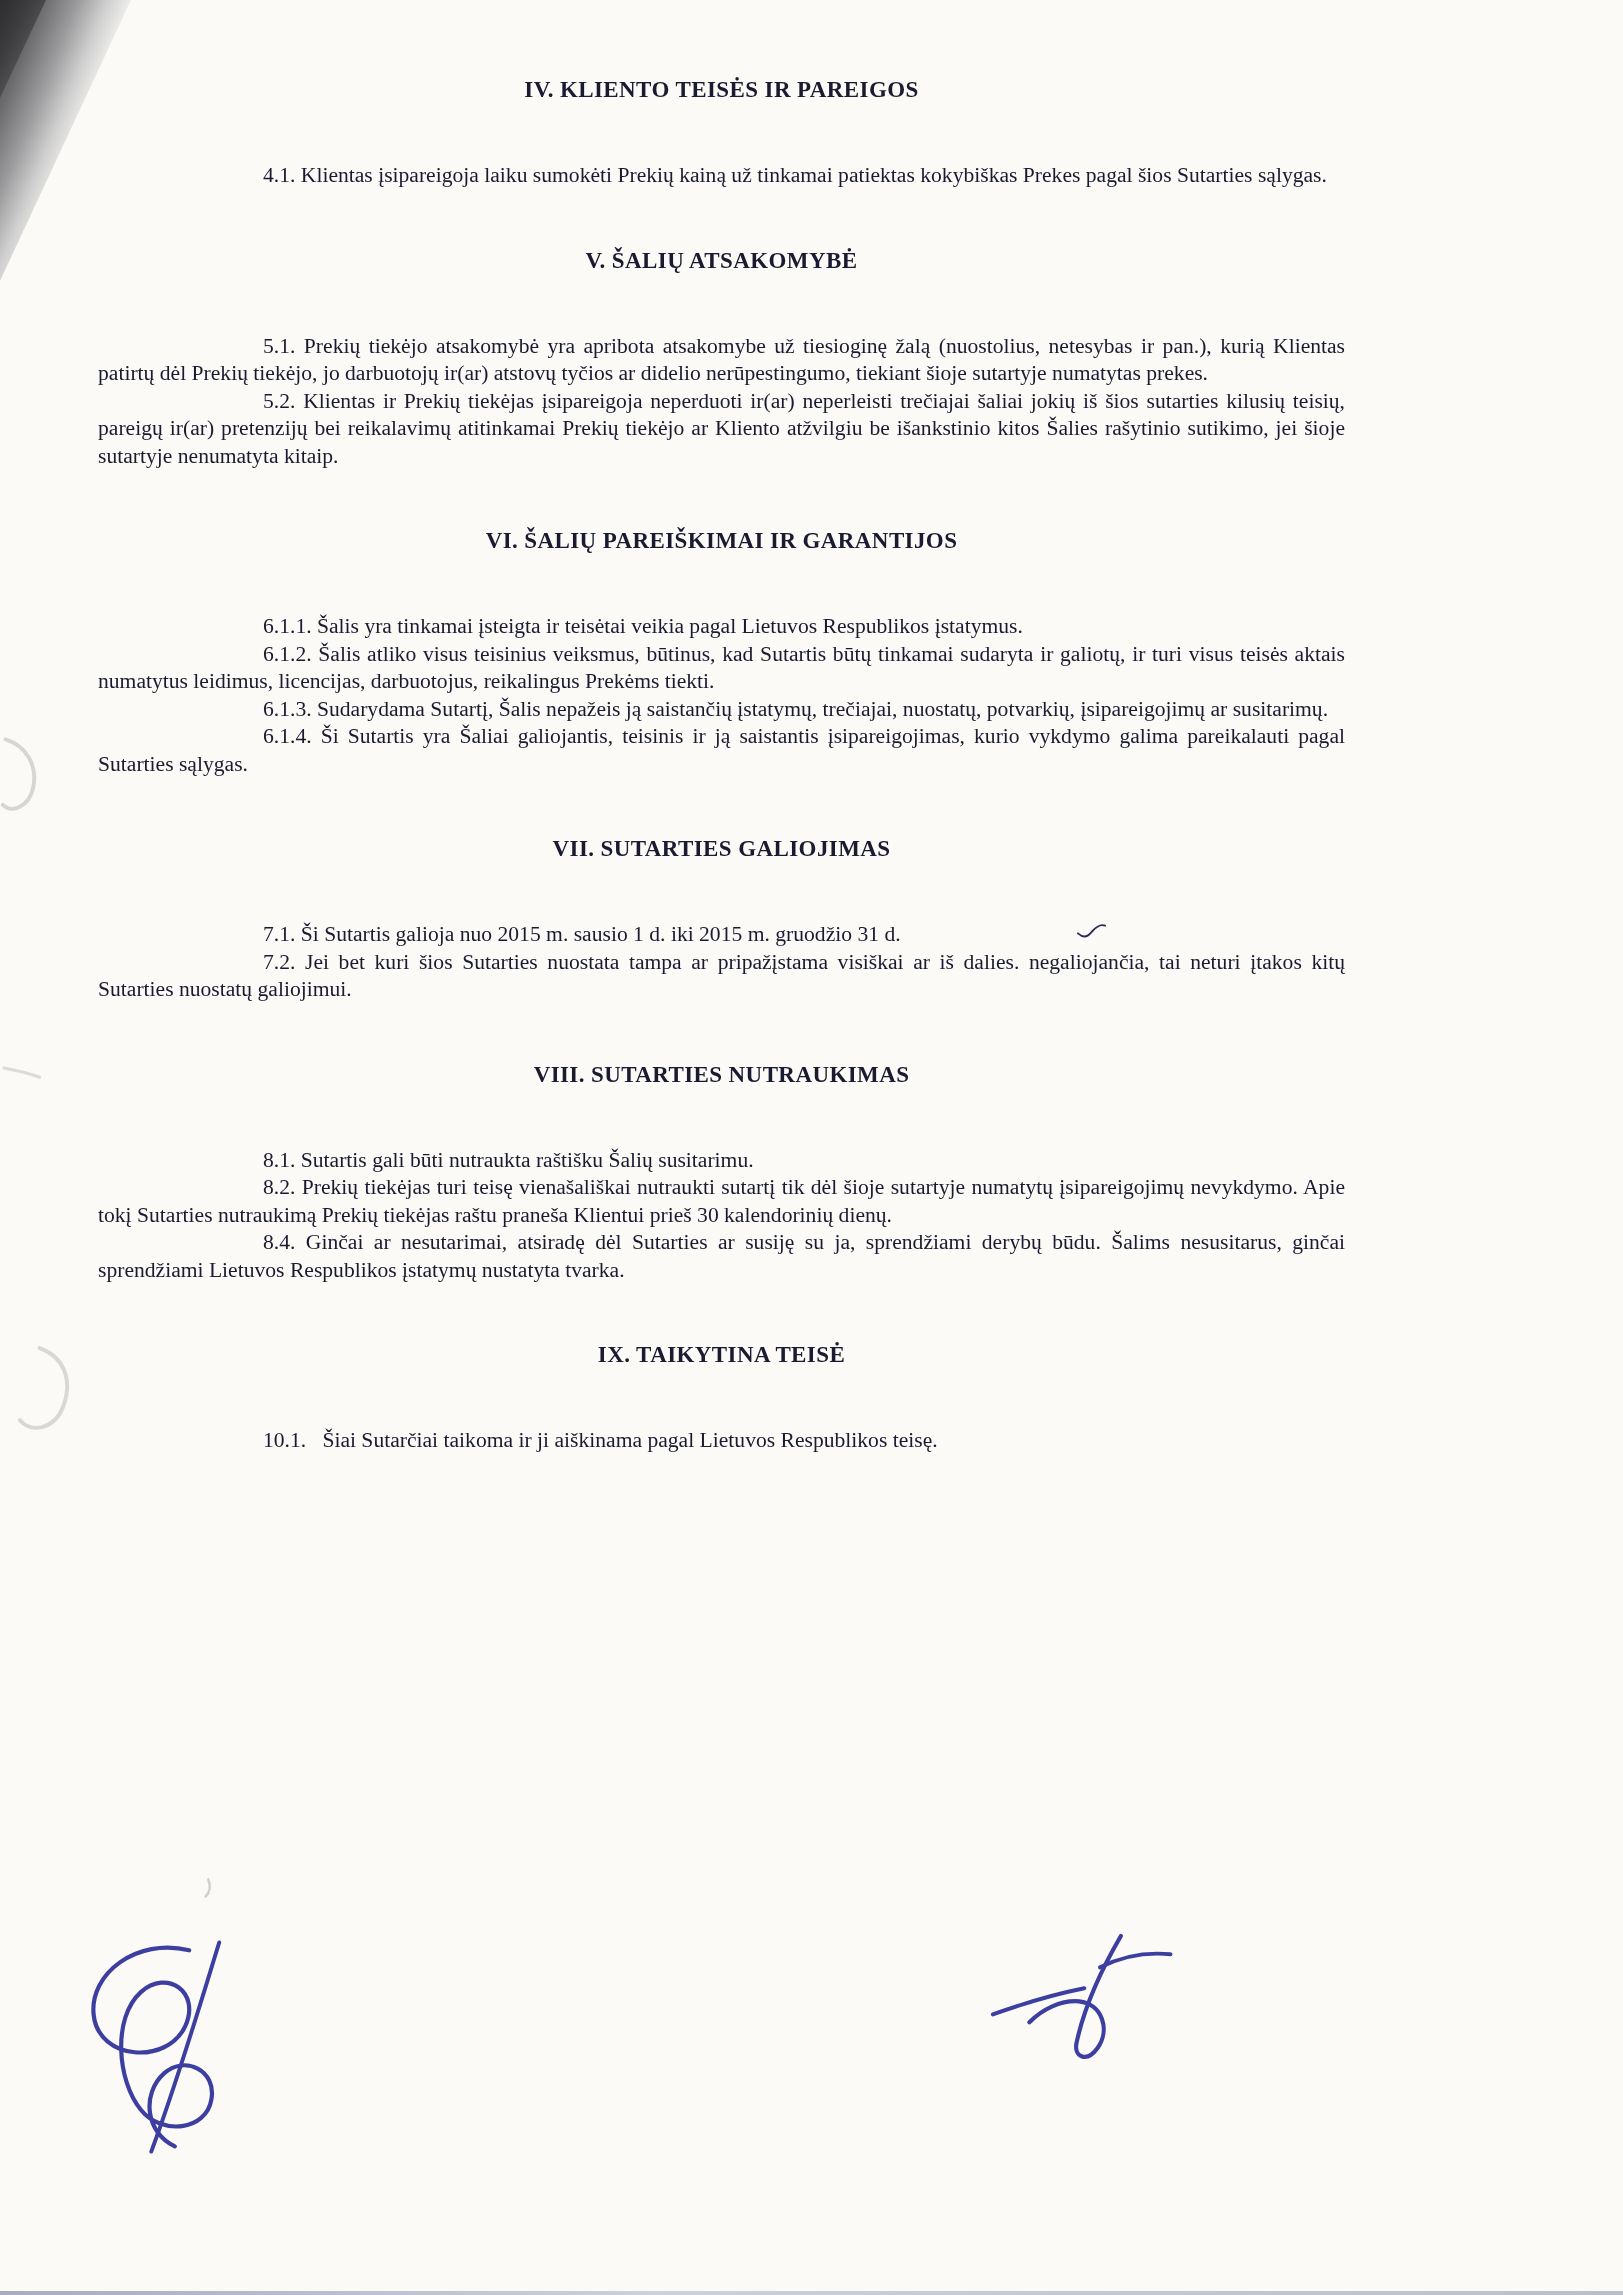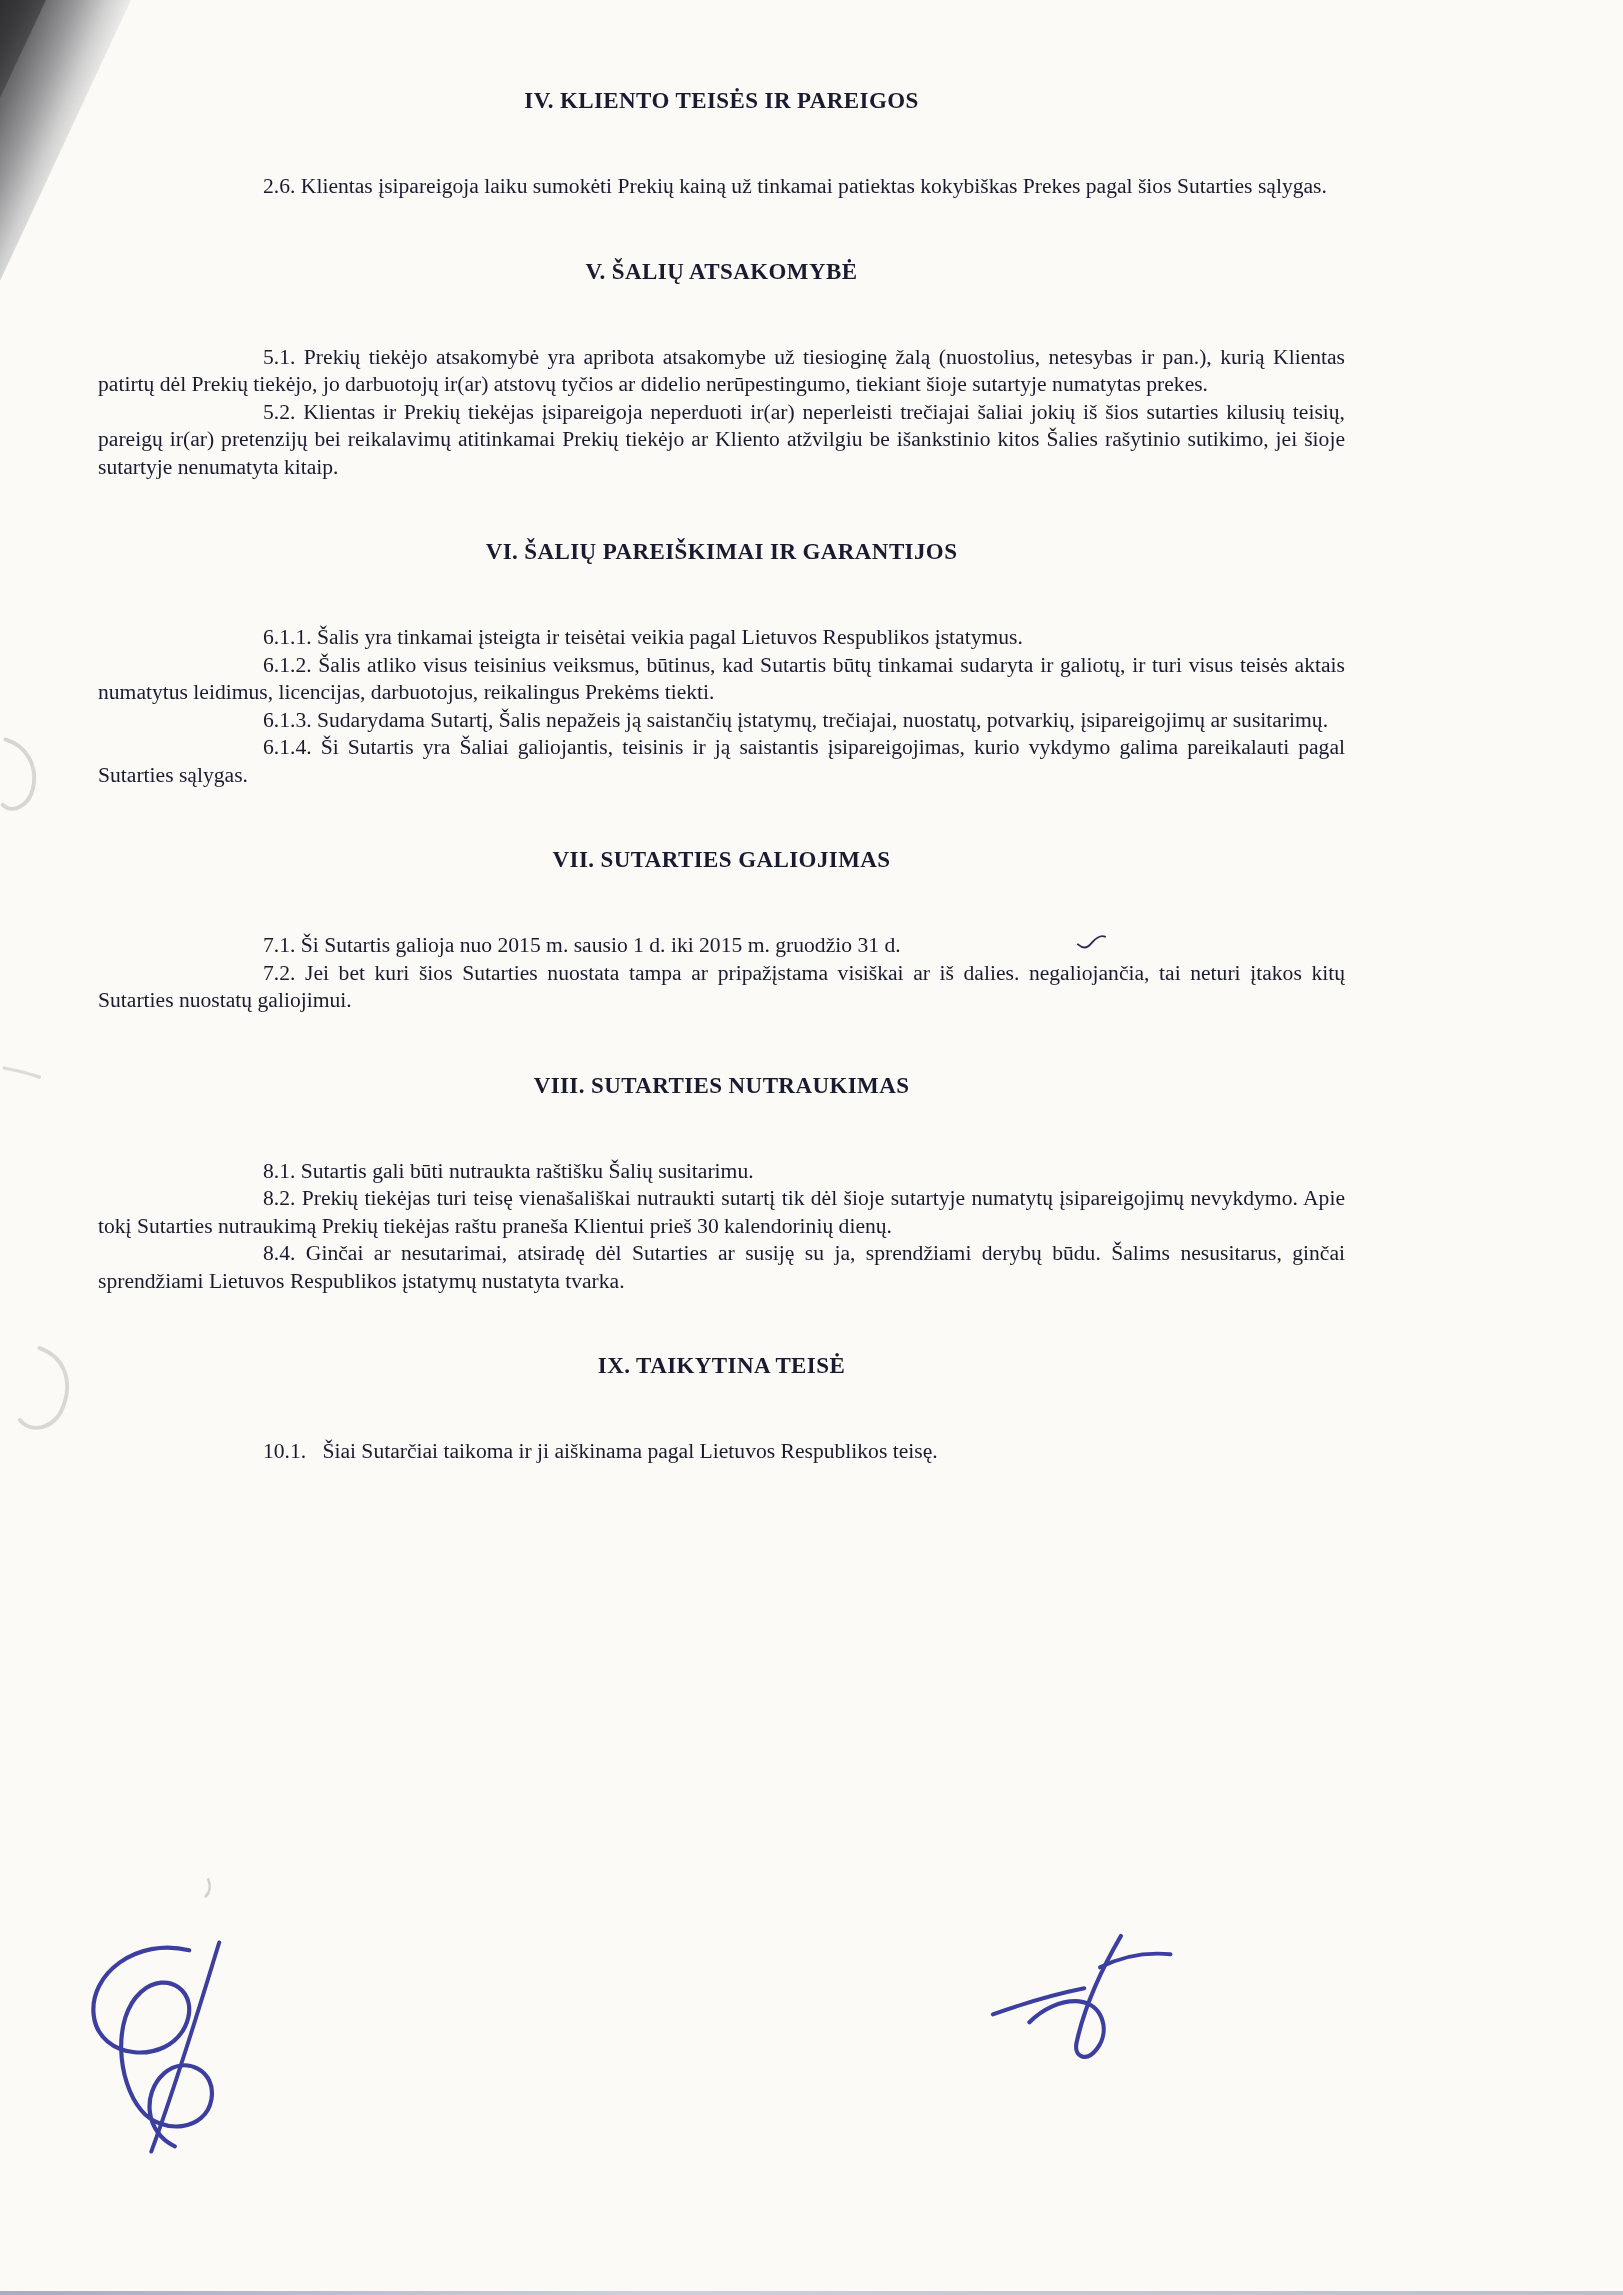--- a/index.html
+++ b/index.html
@@ -14,21 +14,21 @@
     width: 1624px;
     height: 2295px;
     background: var(--paper, #fbfaf6);
     overflow: hidden;
     font-family: "Liberation Serif", serif;
     color: var(--ink, #1a1a30);
   }
   .content {
     position: absolute;
     left: 98px;
-    top: 86px;
+    top: 75px;
     width: 1247px;
   }
   h2.section-heading {
     font-size: 23px;
     line-height: 29px;
     font-weight: 700;
     text-align: center;
     letter-spacing: 0.4px;
     margin: 56px 0 58px 0;
   }
@@ -99,21 +99,21 @@
 
   <svg class="artifact-layer" style="left:0; top:0;" width="1624" height="2295" viewBox="0 0 2481 3507">
     <path d="M8 1130 C40 1140 58 1170 50 1205 C44 1232 18 1244 4 1230" stroke-width="6" opacity="0.7"></path>
     <path d="M6 1632 C26 1636 44 1640 60 1646" stroke-width="5" opacity="0.6"></path>
     <path d="M60 2060 C96 2072 112 2108 96 2150 C84 2182 48 2192 30 2170" stroke-width="6" opacity="0.65"></path>
     <path d="M318 2872 C322 2882 320 2892 314 2898" stroke-width="4" opacity="0.8"></path>
   </svg>
 
   <main class="content">
       <h2 class="section-heading">IV. KLIENTO TEISĖS IR PAREIGOS</h2>
-      <p class="para"><span>2.6. Klientas įsipareigoja laiku sumokėti Prekių kainą už tinkamai patiektas kokybiškas Prekes pagal šios Sutarties sąlygas.</span></p>
+      <p class="para"><span>4.1. Klientas įsipareigoja laiku sumokėti Prekių kainą už tinkamai patiektas kokybiškas Prekes pagal šios Sutarties sąlygas.</span></p>
       <h2 class="section-heading">V. ŠALIŲ ATSAKOMYBĖ</h2>
       <p class="para"><span>5.1. Prekių tiekėjo atsakomybė yra apribota atsakomybe už tiesioginę žalą (nuostolius, netesybas ir pan.), kurią Klientas patirtų dėl Prekių tiekėjo, jo darbuotojų ir(ar) atstovų tyčios ar didelio nerūpestingumo, tiekiant šioje sutartyje numatytas prekes.</span></p>
       <p class="para"><span>5.2. Klientas ir Prekių tiekėjas įsipareigoja neperduoti ir(ar) neperleisti trečiajai šaliai jokių iš šios sutarties kilusių teisių, pareigų ir(ar) pretenzijų bei reikalavimų atitinkamai Prekių tiekėjo ar Kliento atžvilgiu be išankstinio kitos Šalies rašytinio sutikimo, jei šioje sutartyje nenumatyta kitaip.</span></p>
       <h2 class="section-heading">VI. ŠALIŲ PAREIŠKIMAI IR GARANTIJOS</h2>
       <p class="para"><span>6.1.1. Šalis yra tinkamai įsteigta ir teisėtai veikia pagal Lietuvos Respublikos įstatymus.</span></p>
       <p class="para"><span>6.1.2. Šalis atliko visus teisinius veiksmus, būtinus, kad Sutartis būtų tinkamai sudaryta ir galiotų, ir turi visus teisės aktais numatytus leidimus, licencijas, darbuotojus, reikalingus Prekėms tiekti.</span></p>
       <p class="para"><span>6.1.3. Sudarydama Sutartį, Šalis nepažeis ją saistančių įstatymų, trečiajai, nuostatų, potvarkių, įsipareigojimų ar susitarimų.</span></p>
       <p class="para"><span>6.1.4. Ši Sutartis yra Šaliai galiojantis, teisinis ir ją saistantis įsipareigojimas, kurio vykdymo galima pareikalauti pagal Sutarties sąlygas.</span></p>
       <h2 class="section-heading">VII. SUTARTIES GALIOJIMAS</h2>
       <p class="para"><span>7.1. Ši Sutartis galioja nuo 2015 m. sausio 1 d. iki 2015 m. gruodžio 31 d.</span><span class="check-mark"><svg width="31" height="19.6" viewBox="0 0 48 30">

